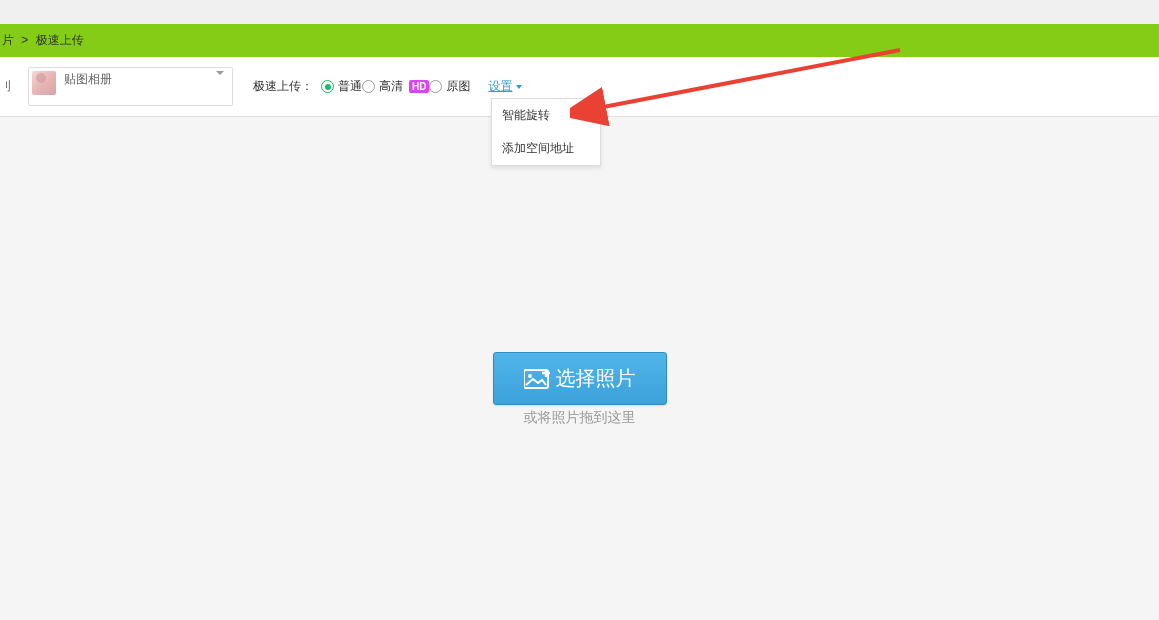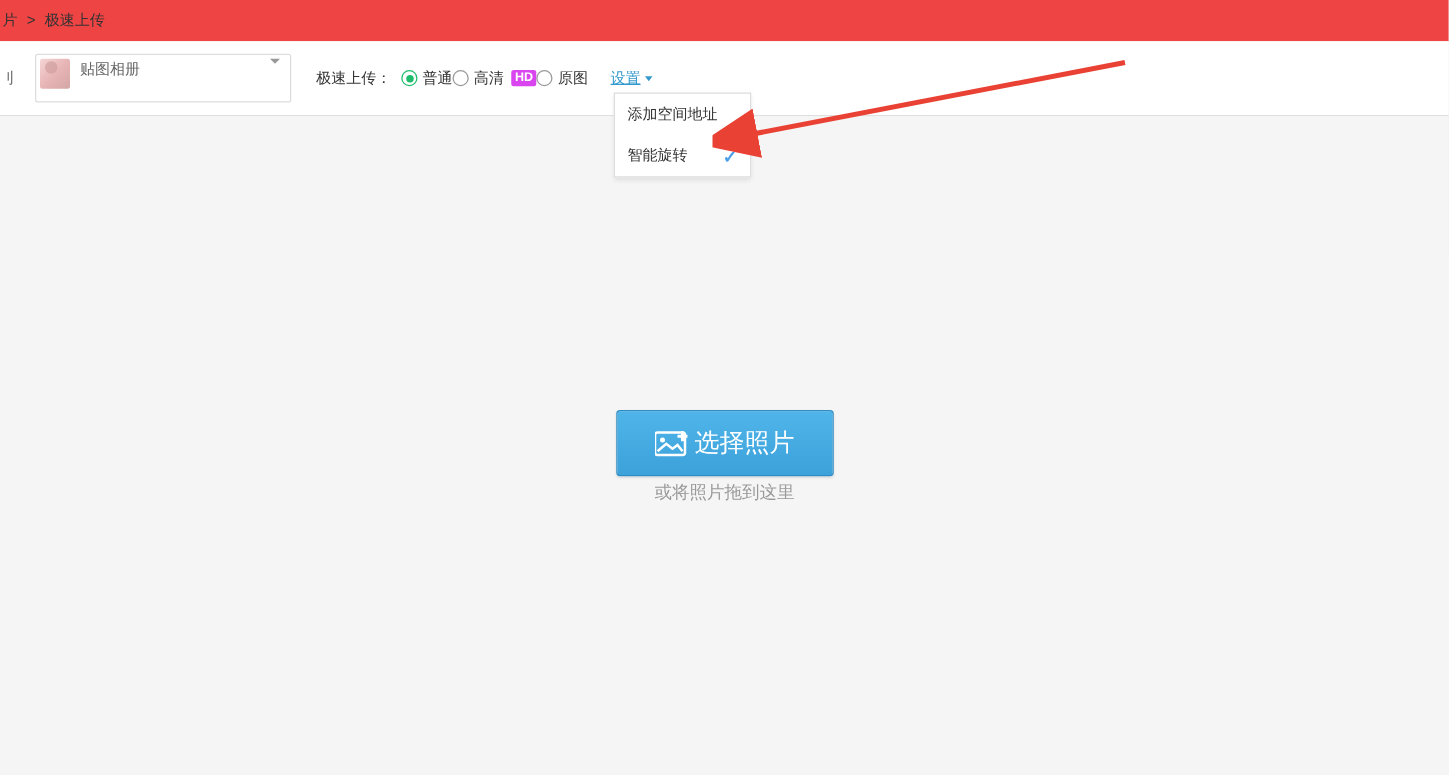--- a/index.html
+++ b/index.html
@@ -12,23 +12,24 @@
       font-size: 12px;
       color: #333;
       background: #f0f0f0;
       width: 1159px;
       height: 620px;
       overflow: hidden;
       position: relative;
     }
     .breadcrumb {
       padding: 8px 0 8px 0;
-      background: #ef4444;
+      background: #84cc16;
       font-size: 12px;
       color: #333;
+      margin-top: 24px;
     }
     .breadcrumb span {
       margin: 0 2px;
     }
     .toolbar {
       background: #fff;
       padding: 10px 0;
       display: flex;
       align-items: center;
       border-bottom: 1px solid #e0e0e0;
@@ -241,25 +242,25 @@
       <span class="radio-circle"></span>
       <span class="radio-label">原图</span>
     </div>
   </div>
   <div class="settings-link">
     <span>设置</span>
     <span class="settings-caret"></span>
   </div>
   <div class="dropdown-menu">
     <div class="dropdown-item">
-      <span>添加空间地址</span>
-    </div>
-    <div class="dropdown-item">
       <span>智能旋转</span>
       <span class="check-icon">✓</span>
+    </div>
+    <div class="dropdown-item">
+      <span>添加空间地址</span>
     </div>
   </div>
 </div>
 
 <div class="upload-area">
   <button class="select-btn">
     <span class="photo-icon">
       <svg viewBox="0 0 28 22" width="28" height="22">
         <rect x="0" y="2" width="24" height="18" rx="2" fill="none" stroke="#fff" stroke-width="2"></rect>
         <circle cx="6" cy="8" r="2" fill="#fff"></circle>

